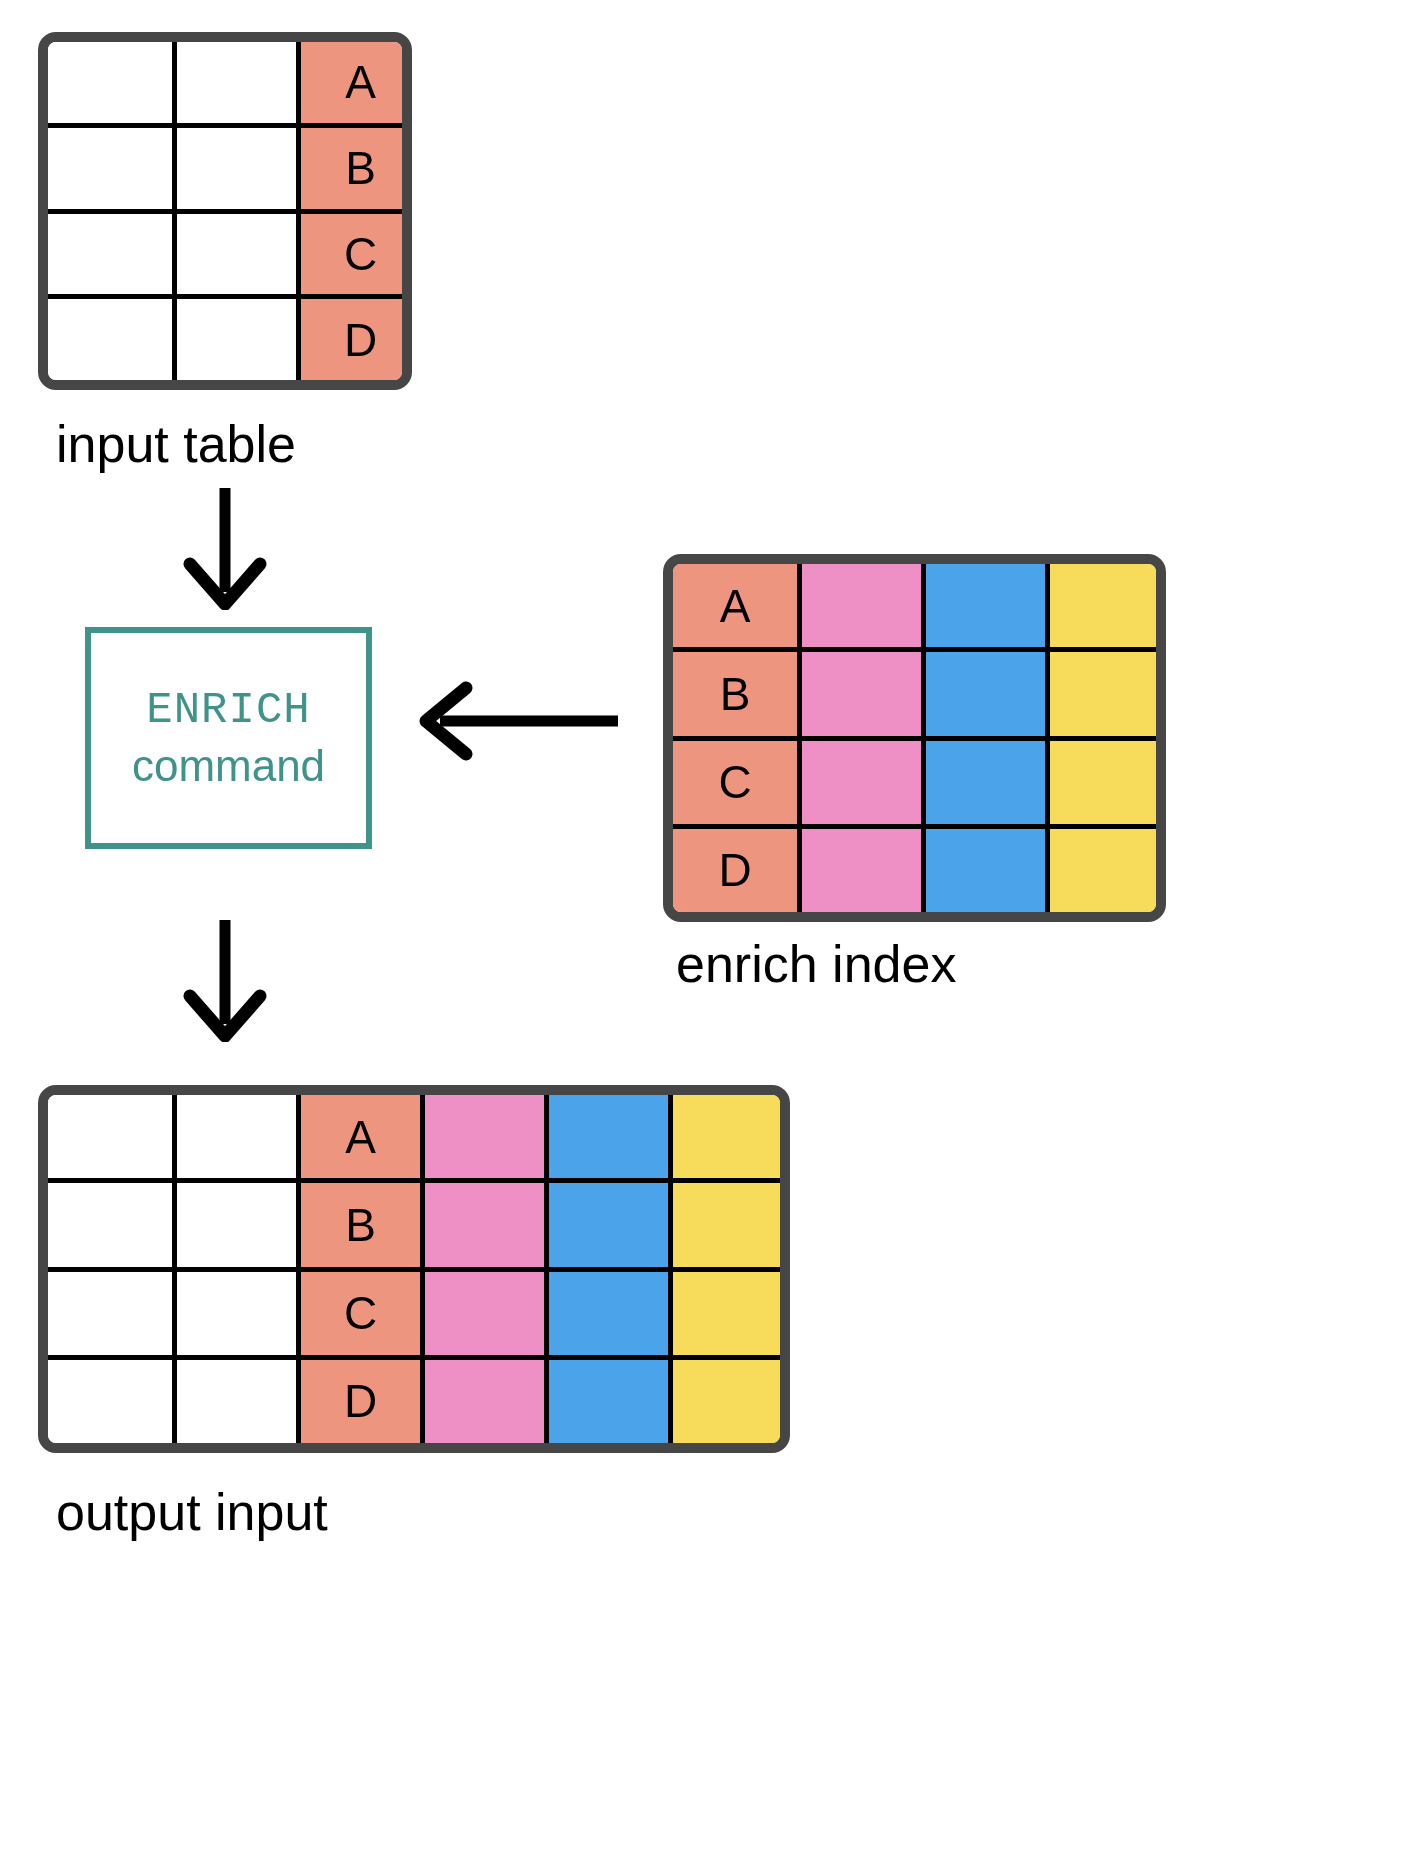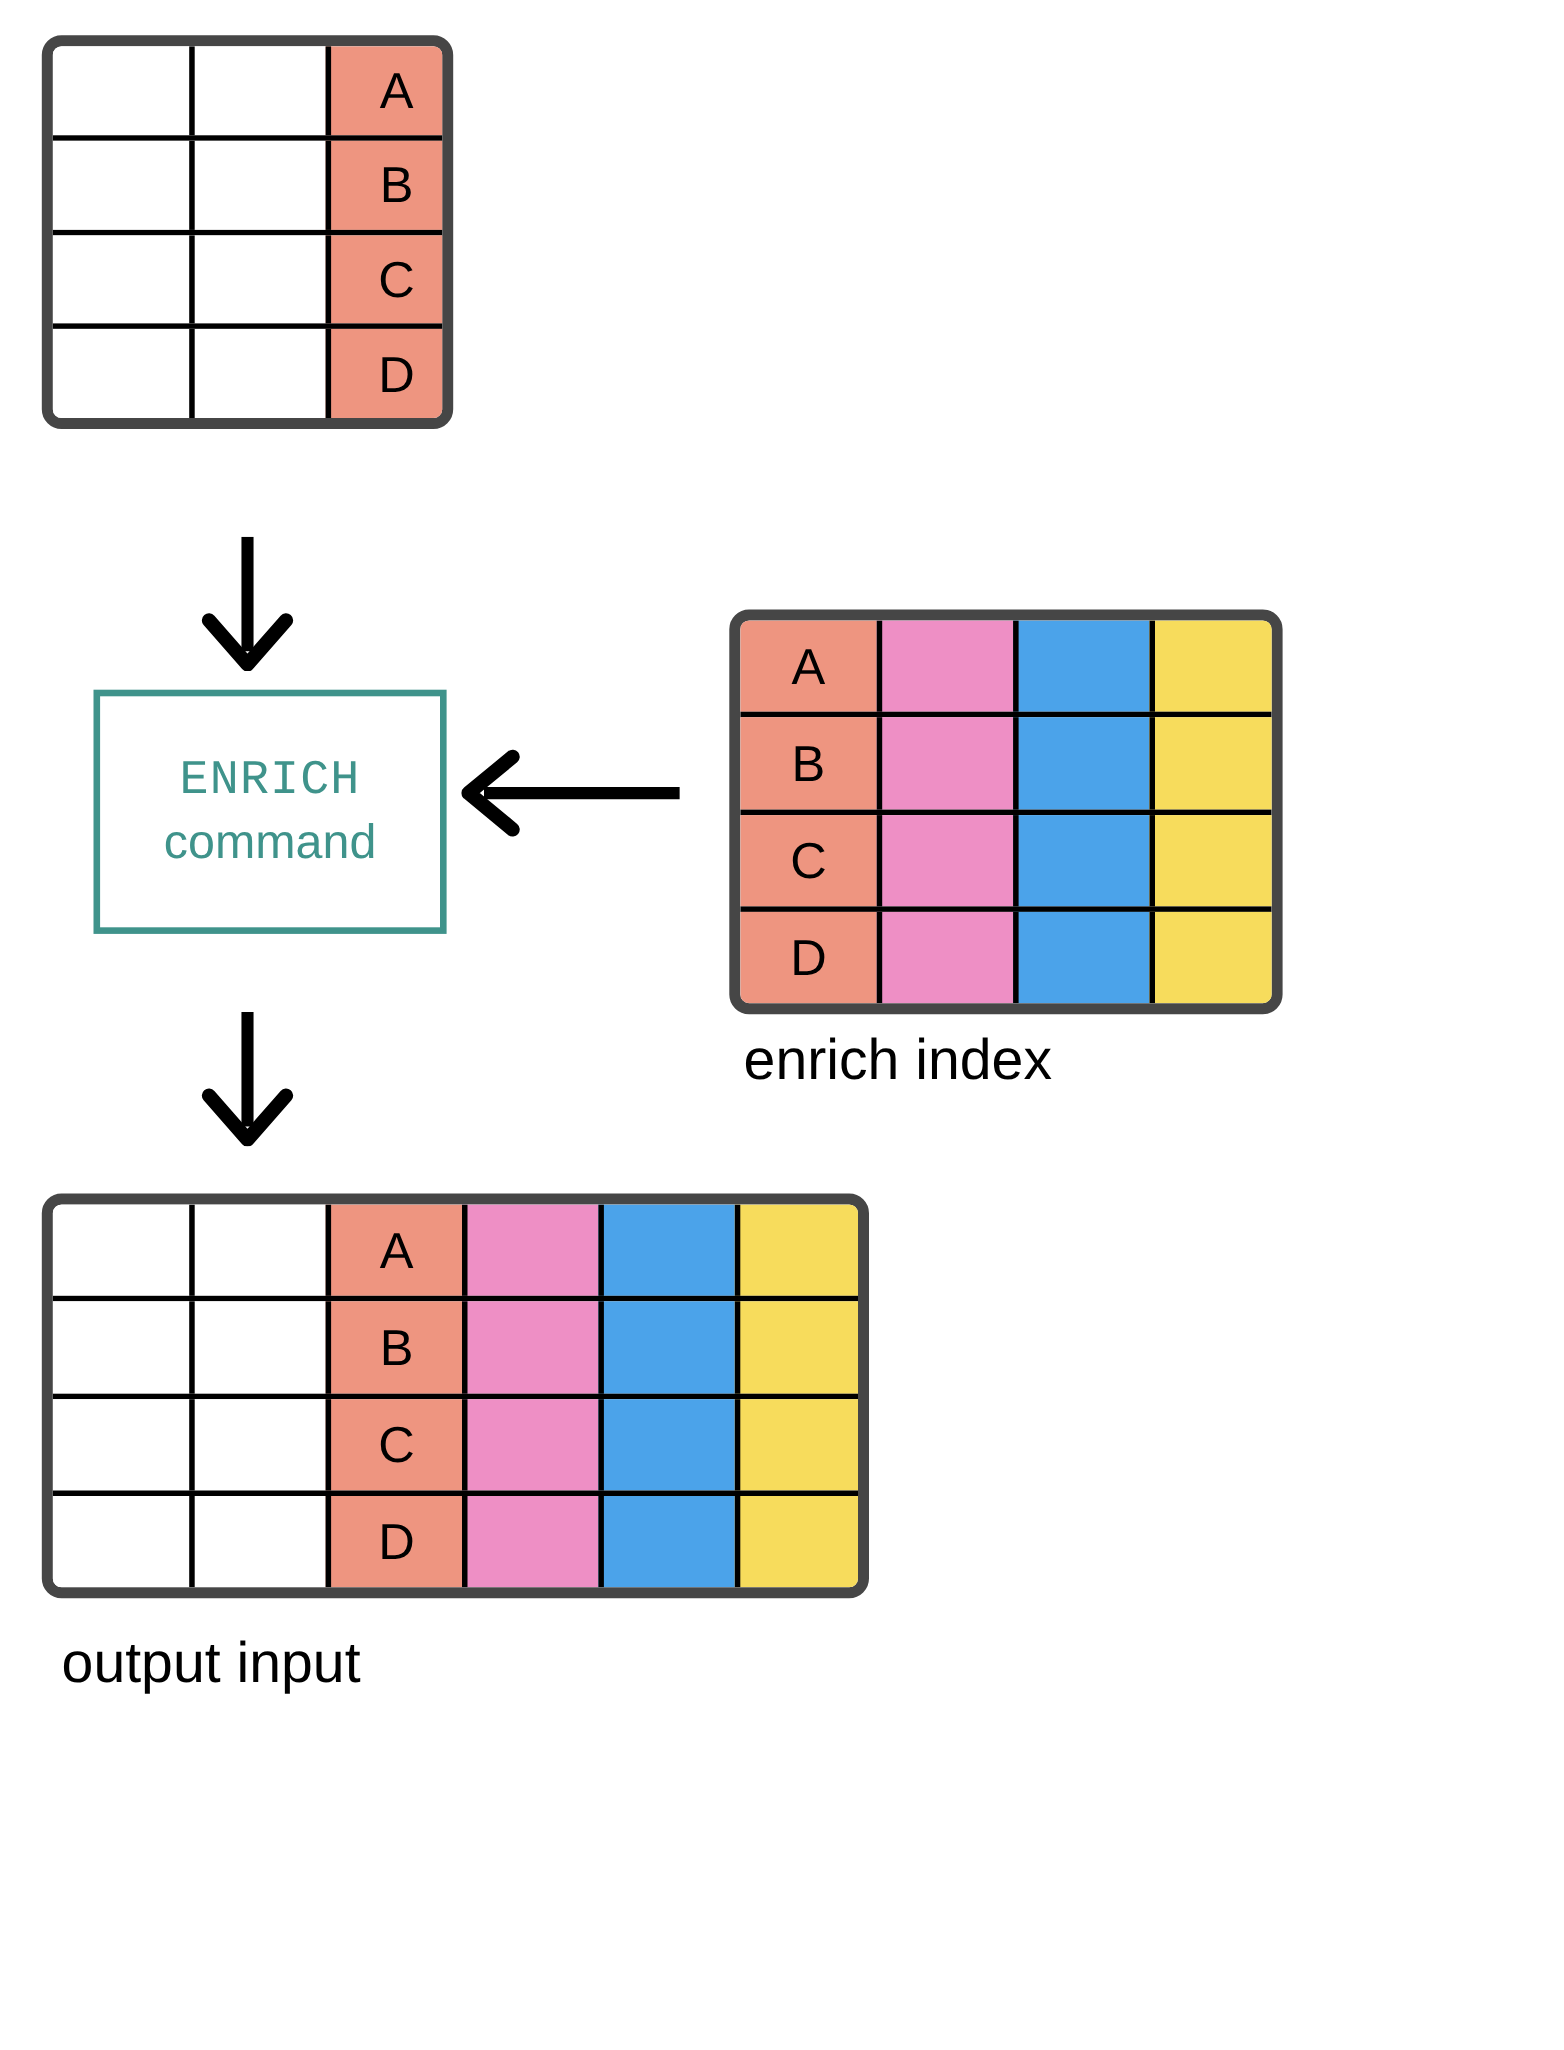--- a/index.html
+++ b/index.html
@@ -68,21 +68,21 @@
   }
   #caption-input  { left: 56px;  top: 418px; }
   #caption-enrich { left: 676px; top: 938px; }
   #caption-output { left: 56px;  top: 1486px; }
 
   
   #command-box {
     position: absolute;
     left: 85px;
     top: 627px;
-    width: 321px;
+    width: 287px;
     height: 222px;
     border: 6px solid #3f938b;
     background: #ffffff;
     display: flex;
     flex-direction: column;
     align-items: center;
     justify-content: center;
   }
   #command-line1 {
     color: #3f938b;
@@ -124,20 +124,21 @@
         <div class="cell" style="background: rgb(255, 255, 255);"></div>
         <div class="cell" style="background: rgb(255, 255, 255);"></div>
         <div class="cell last" style="background: rgb(238, 149, 128);">C</div>
       </div>
       <div class="row">
         <div class="cell" style="background: rgb(255, 255, 255);"></div>
         <div class="cell" style="background: rgb(255, 255, 255);"></div>
         <div class="cell last" style="background: rgb(238, 149, 128);">D</div>
       </div>
     </div>
+  <div class="caption" id="caption-input">input table</div>
 
   <div class="arrow" id="arrow-input-to-cmd">
     <svg viewBox="0 0 110 122" width="110" height="122" aria-hidden="true">
       <line x1="55" y1="0" x2="55" y2="104" stroke="#000000" stroke-width="11"></line>
       <polyline points="20,76 55,116 90,76" fill="none" stroke="#000000" stroke-width="13" stroke-linecap="round" stroke-linejoin="round"></polyline>
     </svg>
   </div>
 
   <div id="command-box">
     <div id="command-line1">ENRICH</div>

